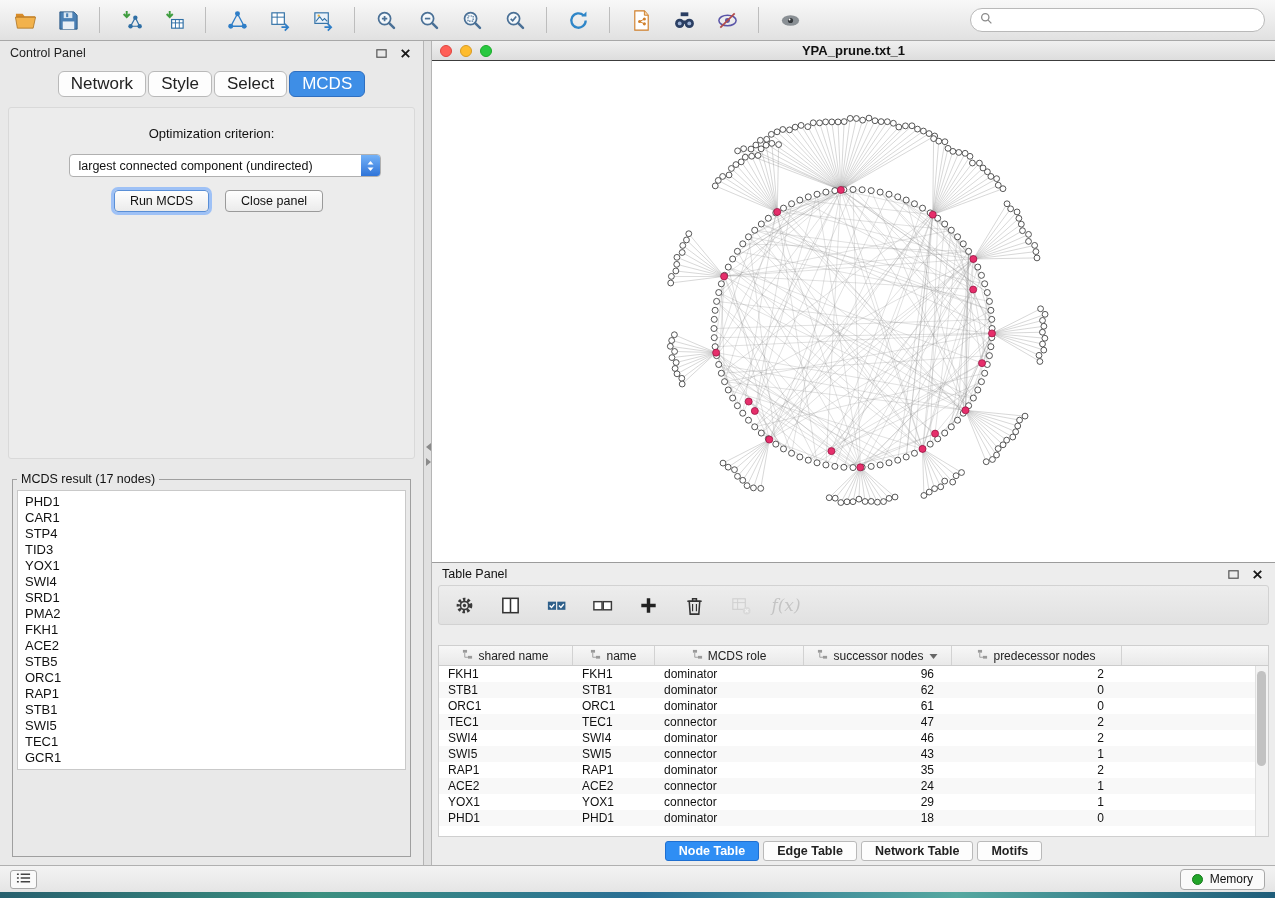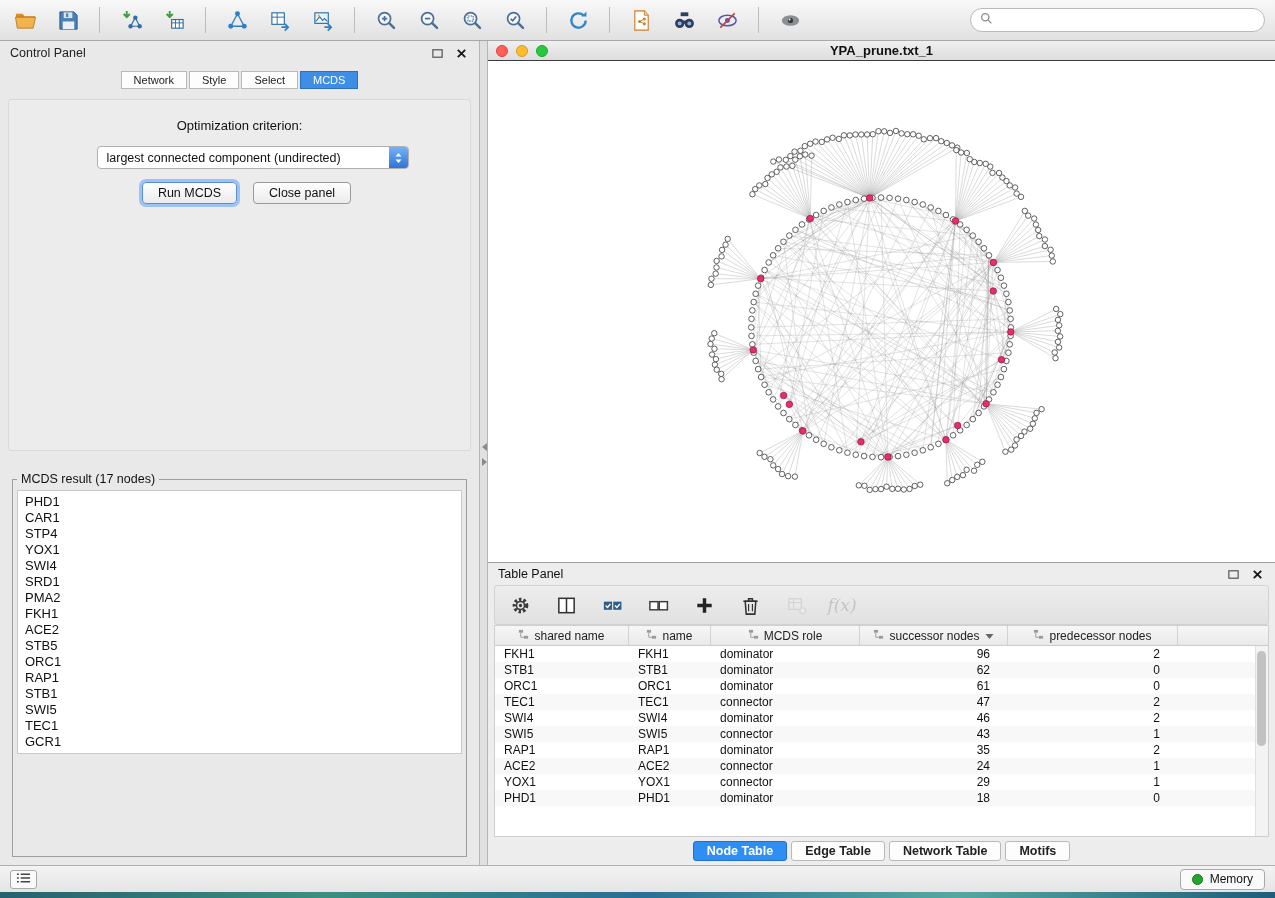--- a/index.html
+++ b/index.html
@@ -16,26 +16,26 @@
   .tb-btn{width:30px;height:30px;display:flex;align-items:center;justify-content:center;border-radius:4px;}
   .tb-btn.disabled{opacity:.45;}
   .tb-sep{width:1px;height:26px;background:#bdbdbd;margin:0 3px;}
   .search-box{display:flex;align-items:center;width:295px;height:24px;background:#fff;
     border:1px solid #b9b9b9;border-radius:13px;padding:0 9px;gap:6px;}
   .search-box input{border:none;outline:none;flex:1;font-size:12px;background:transparent;}
   .fx{font-family:"DejaVu Serif",serif;font-style:italic;font-size:17px;color:#9a9a9a;}
   
   .main{display:flex;height:824px;}
   
-  .left-panel{width:480px;background:#e9e9e9;display:flex;flex-direction:column;border-right:1px solid #b5b5b5;}
+  .left-panel{width:424px;background:#e9e9e9;display:flex;flex-direction:column;border-right:1px solid #b5b5b5;}
   .panel-header{height:24px;display:flex;align-items:center;padding:0 10px;gap:8px;}
   .panel-title{flex:1;font-size:12.5px;color:#222;}
   .win-btn{width:16px;height:16px;display:flex;align-items:center;justify-content:center;}
   .cp-tabs{display:flex;justify-content:center;gap:2px;padding:6px 0 8px;}
-  .cp-tabs .tab{font-size:11px;padding:2px 12px;background:#fdfdfd;border:1px solid #b9b9b9;border-radius:0;color:#222;}
+  .cp-tabs .tab{font-size:17px;padding:2px 12px;background:#fdfdfd;border:1px solid #b9b9b9;border-radius:6px;color:#222;}
   .cp-tabs .tab.active{background:#3e8ee6;border-color:#2f6fc0;color:#fff;}
   .cp-box{margin:2px 8px 0;flex:0 0 352px;background:#ececec;border:1px solid #d9d9d9;border-radius:3px;
     display:flex;flex-direction:column;align-items:center;padding-top:18px;gap:13px;}
   .opt-label{font-size:13px;color:#111;}
   .dropdown{width:312px;height:23px;background:#fff;border:1px solid #b0b0b0;border-radius:4px;display:flex;align-items:center;margin-left:26px;}
   .dd-text{flex:1;padding:0 9px;font-size:12.5px;white-space:nowrap;overflow:hidden;}
   .dd-stepper{width:19px;height:21px;margin-right:0;background:linear-gradient(#74b2f8,#2f74d8);
     border-radius:0 3px 3px 0;display:flex;align-items:center;justify-content:center;}
   .cp-buttons{display:flex;gap:16px;padding-left:14px;}
   .btn{font-size:12.5px;padding:3px 15px;background:linear-gradient(#fefefe,#ebebeb);
@@ -61,21 +61,21 @@
   .tl.green{background:#28c840;border:1px solid #1aab29;}
   .net-title{position:absolute;left:0;right:0;text-align:center;font-size:13px;font-weight:bold;color:#111;pointer-events:none;}
   .net-canvas{height:501px;background:#ffffff;}
   .net-canvas svg{display:block;width:100%;height:100%;}
   
   .table-panel{flex:1;background:#ededed;display:flex;flex-direction:column;border-top:1px solid #9c9c9c;min-height:0;justify-content:flex-end;}
   .tp-header{height:22px;display:flex;align-items:center;padding:0 10px;gap:8px;}
   .tp-title{flex:1;font-size:12.5px;}
   .tp-toolbar{height:40px;margin:0 6px;background:linear-gradient(#ededed,#e1e1e1);border:1px solid #d2d2d2;
     border-radius:3px;display:flex;align-items:center;padding:0 10px;gap:16px;}
-  .table-wrap{flex:1;margin:0 6px 0;background:#fff;border:1px solid #cfcfcf;position:relative;overflow:hidden;
+  .table-wrap{flex:1;margin:20px 6px 0;background:#fff;border:1px solid #cfcfcf;position:relative;overflow:hidden;
     display:flex;flex-direction:column;min-height:0;}
   .t-header{display:flex;height:20px;background:linear-gradient(#f7f7f7,#e9e9e9);border-bottom:1px solid #ccc;font-size:12px;color:#222;flex:0 0 20px;}
   .t-hcell{display:flex;align-items:center;justify-content:center;gap:5px;border-right:1px solid #d2d2d2;}
   .t-rows{flex:1;overflow:hidden;}
   .t-row{display:flex;height:16px;align-items:center;font-size:12px;background:#fff;}
   .t-row.even{background:#f8f8f8;}
   .t-cell{padding-left:9px;white-space:nowrap;overflow:hidden;}
   .c0{width:134px;} .c1{width:82px;} .c2{width:149px;}
   .c3{width:148px;text-align:right;padding-right:18px;padding-left:0;}
   .c4{width:170px;text-align:right;padding-right:18px;padding-left:0;}
@@ -276,20 +276,21 @@
         <button class="btn">Close panel</button>
       </div>
     </div>
     <div class="cp-spacer"></div>
     <fieldset class="result-fieldset">
       <legend>MCDS result (17 nodes)</legend>
       <div class="result-list" id="result-list">
           <div class="result-item">PHD1</div>
           <div class="result-item">CAR1</div>
           <div class="result-item">STP4</div>
+          <div class="result-item">TID3</div>
           <div class="result-item">YOX1</div>
           <div class="result-item">SWI4</div>
           <div class="result-item">SRD1</div>
           <div class="result-item">PMA2</div>
           <div class="result-item">FKH1</div>
           <div class="result-item">ACE2</div>
           <div class="result-item">STB5</div>
           <div class="result-item">ORC1</div>
           <div class="result-item">RAP1</div>
           <div class="result-item">STB1</div>

